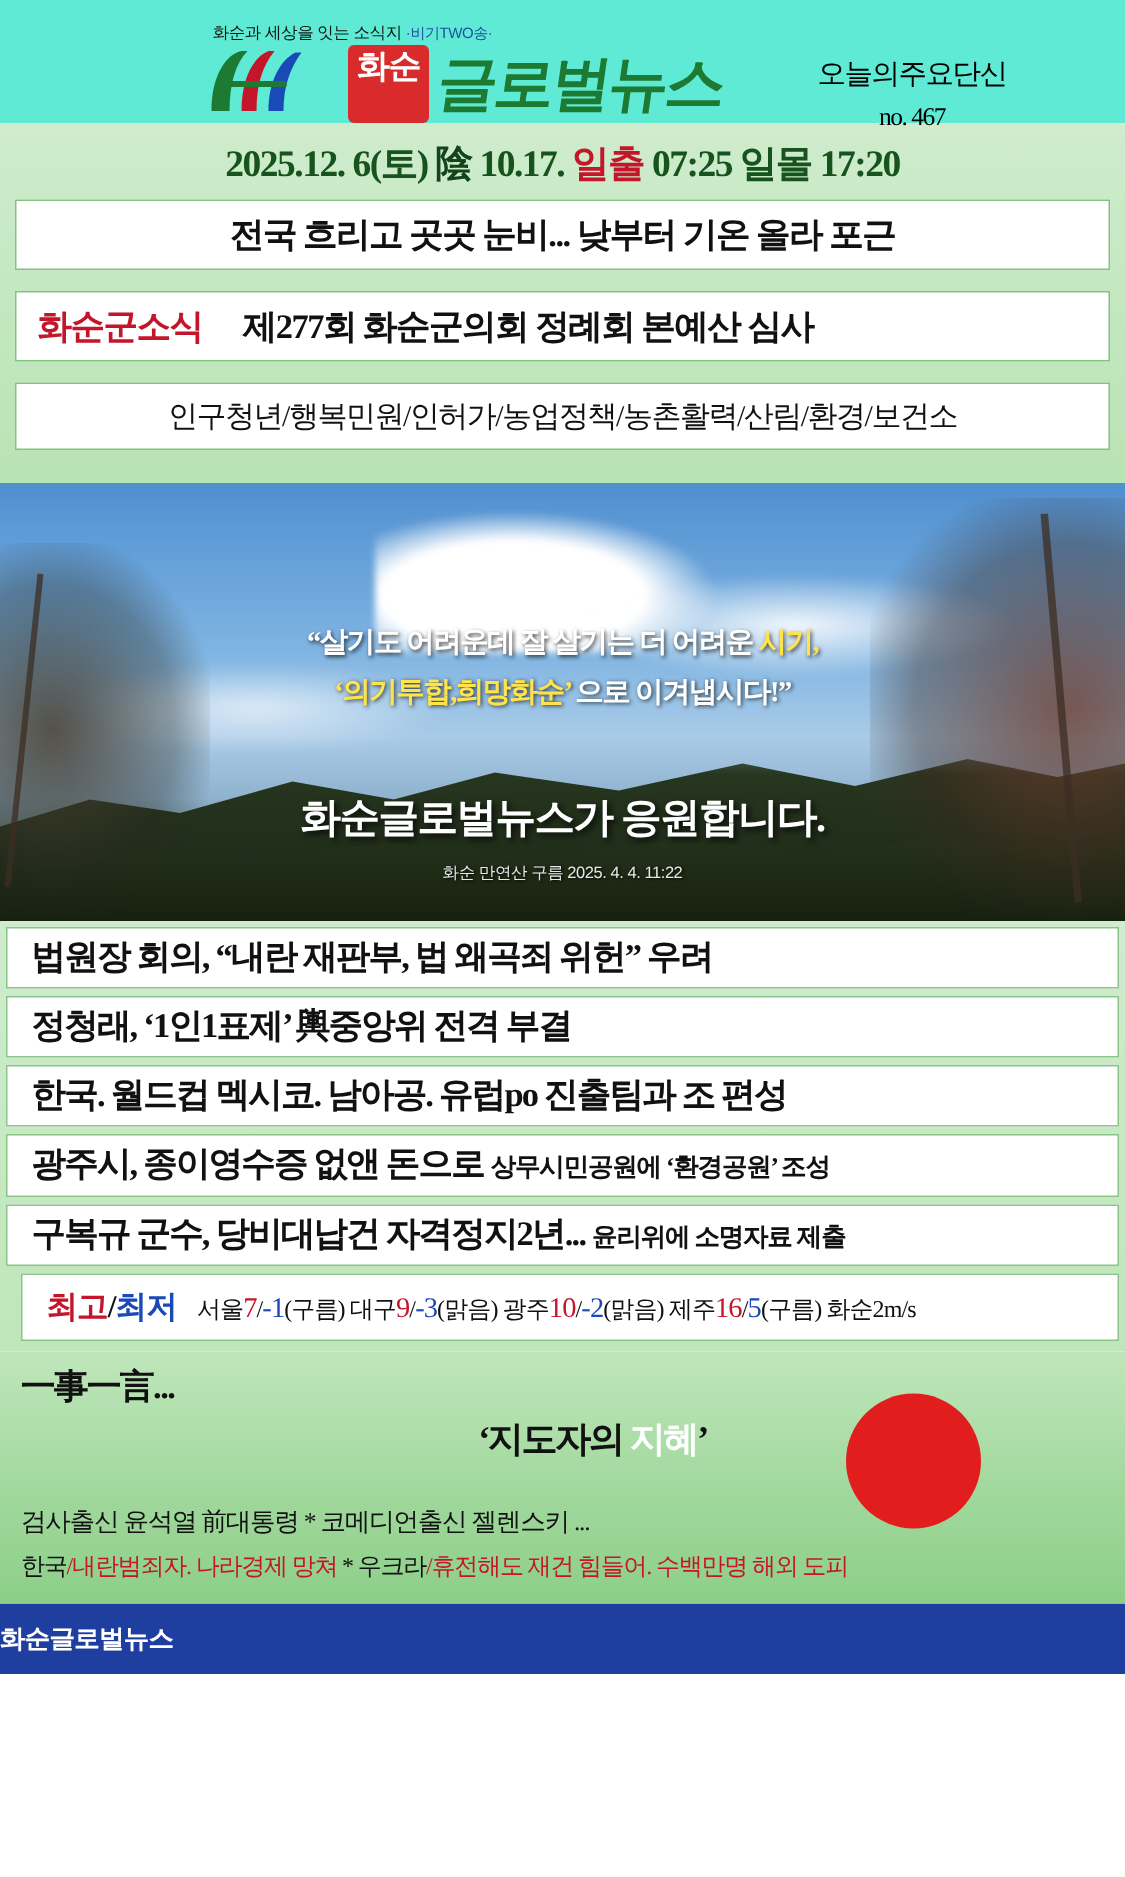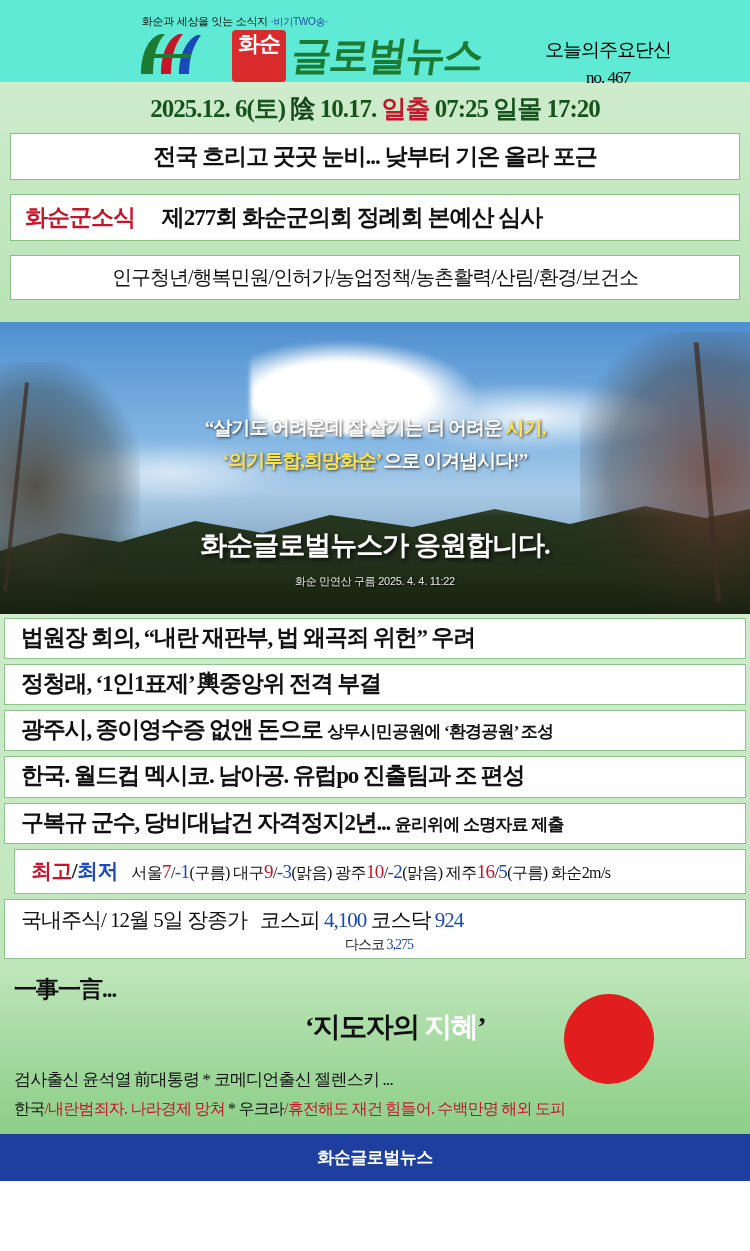--- a/index.html
+++ b/index.html
@@ -311,21 +311,21 @@
     color: #111;
     letter-spacing: -1px;
     font-family: "Liberation Serif", serif;
   }
   .bigquote {
     position: absolute;
     top: 42px;
     left: 0;
     width: 100%;
     text-align: center;
-    font-size: 28px;
+    font-size: 24px;
     font-weight: bold;
     color: #111;
     letter-spacing: -1.5px;
     font-family: "Liberation Serif", serif;
     padding-left: 40px;
     box-sizing: border-box;
   }
   .redball {
     position: absolute;
     top: 28px;
@@ -349,21 +349,20 @@
     font-family: "Liberation Serif", serif;
   }
   .bline.l1 { position: absolute; top: 96px; left: 14px; }
   .bline.l2 { position: absolute; top: 127px; left: 14px; font-size: 16px; }
   .bline .red { color: #c4162b; }
 
   
   .footer {
     background: #1f3fa0;
     color: #ffffff;
-    text-align: center;
     font-size: 17px;
     font-weight: bold;
     padding: 12px 0;
     letter-spacing: -0.5px;
     font-family: "Liberation Serif", serif;
   }
 </style>
 </head>
 <body>
 
@@ -440,27 +439,27 @@
       <span class="sub"></span>
     </div>
 
     <div class="hl">
       <span>정청래, ‘1인1표제’ 輿중앙위 전격 부결</span>
       <span class="sub"></span>
     </div>
 
 
     <div class="hl">
+      <span>한국. 월드컵 멕시코. 남아공. 유럽po 진출팀과 조 편성</span>
+      <span class="sub"></span>
+    </div>
+
+    <div class="hl">
       <span>광주시, 종이영수증 없앤 돈으로</span>
       <span class="sub-b">상무시민공원에 ‘환경공원’ 조성</span>
-    </div>
-
-    <div class="hl">
-      <span>한국. 월드컵 멕시코. 남아공. 유럽po 진출팀과 조 편성</span>
-      <span class="sub"></span>
     </div>
 
     <div class="hl">
       <span>구복규 군수, 당비대납건 자격정지2년...</span>
       <span class="sub-b">윤리위에 소명자료 제출</span>
     </div>
 
     <div class="wx">
       <span class="hi">최고</span><span class="slash">/</span><span class="lo">최저</span>
       <span class="body">
@@ -471,33 +470,20 @@
       </span>
       <span>
         <span>광주</span><span class="num-r">10</span><span>/</span><span class="num-b">-2</span><span>(맑음)</span>
       </span>
       <span>
         <span>제주</span><span class="num-r">16</span><span>/</span><span class="num-b">5</span><span>(구름)</span>
       </span>
       <span>화순2m/s</span>
     </div>
 
-    <div class="stocks">
-      <span>국내주식/</span>
-      <span>12월 5일 장종가</span>
-      &nbsp;
-      <span>코스피</span>
-      <span class="blue">4,100</span>
-      <span>코스닥</span>
-      <span class="blue">924</span>
-      <span class="sub">
-        <span>다스코</span>
-        <span class="blue">3,275</span>
-      </span>
-    </div>
   </div>
 
   <div class="bottom">
     <div class="oneword">一事一言...</div>
     <div class="redball"></div>
     <div class="bigquote">
       <span>‘지도자의</span>
       <span class="inball">지혜</span><span>’</span>
     </div>
     <div class="bline l1">검사출신 윤석열 前대통령 * 코메디언출신 젤렌스키 ...</div>

